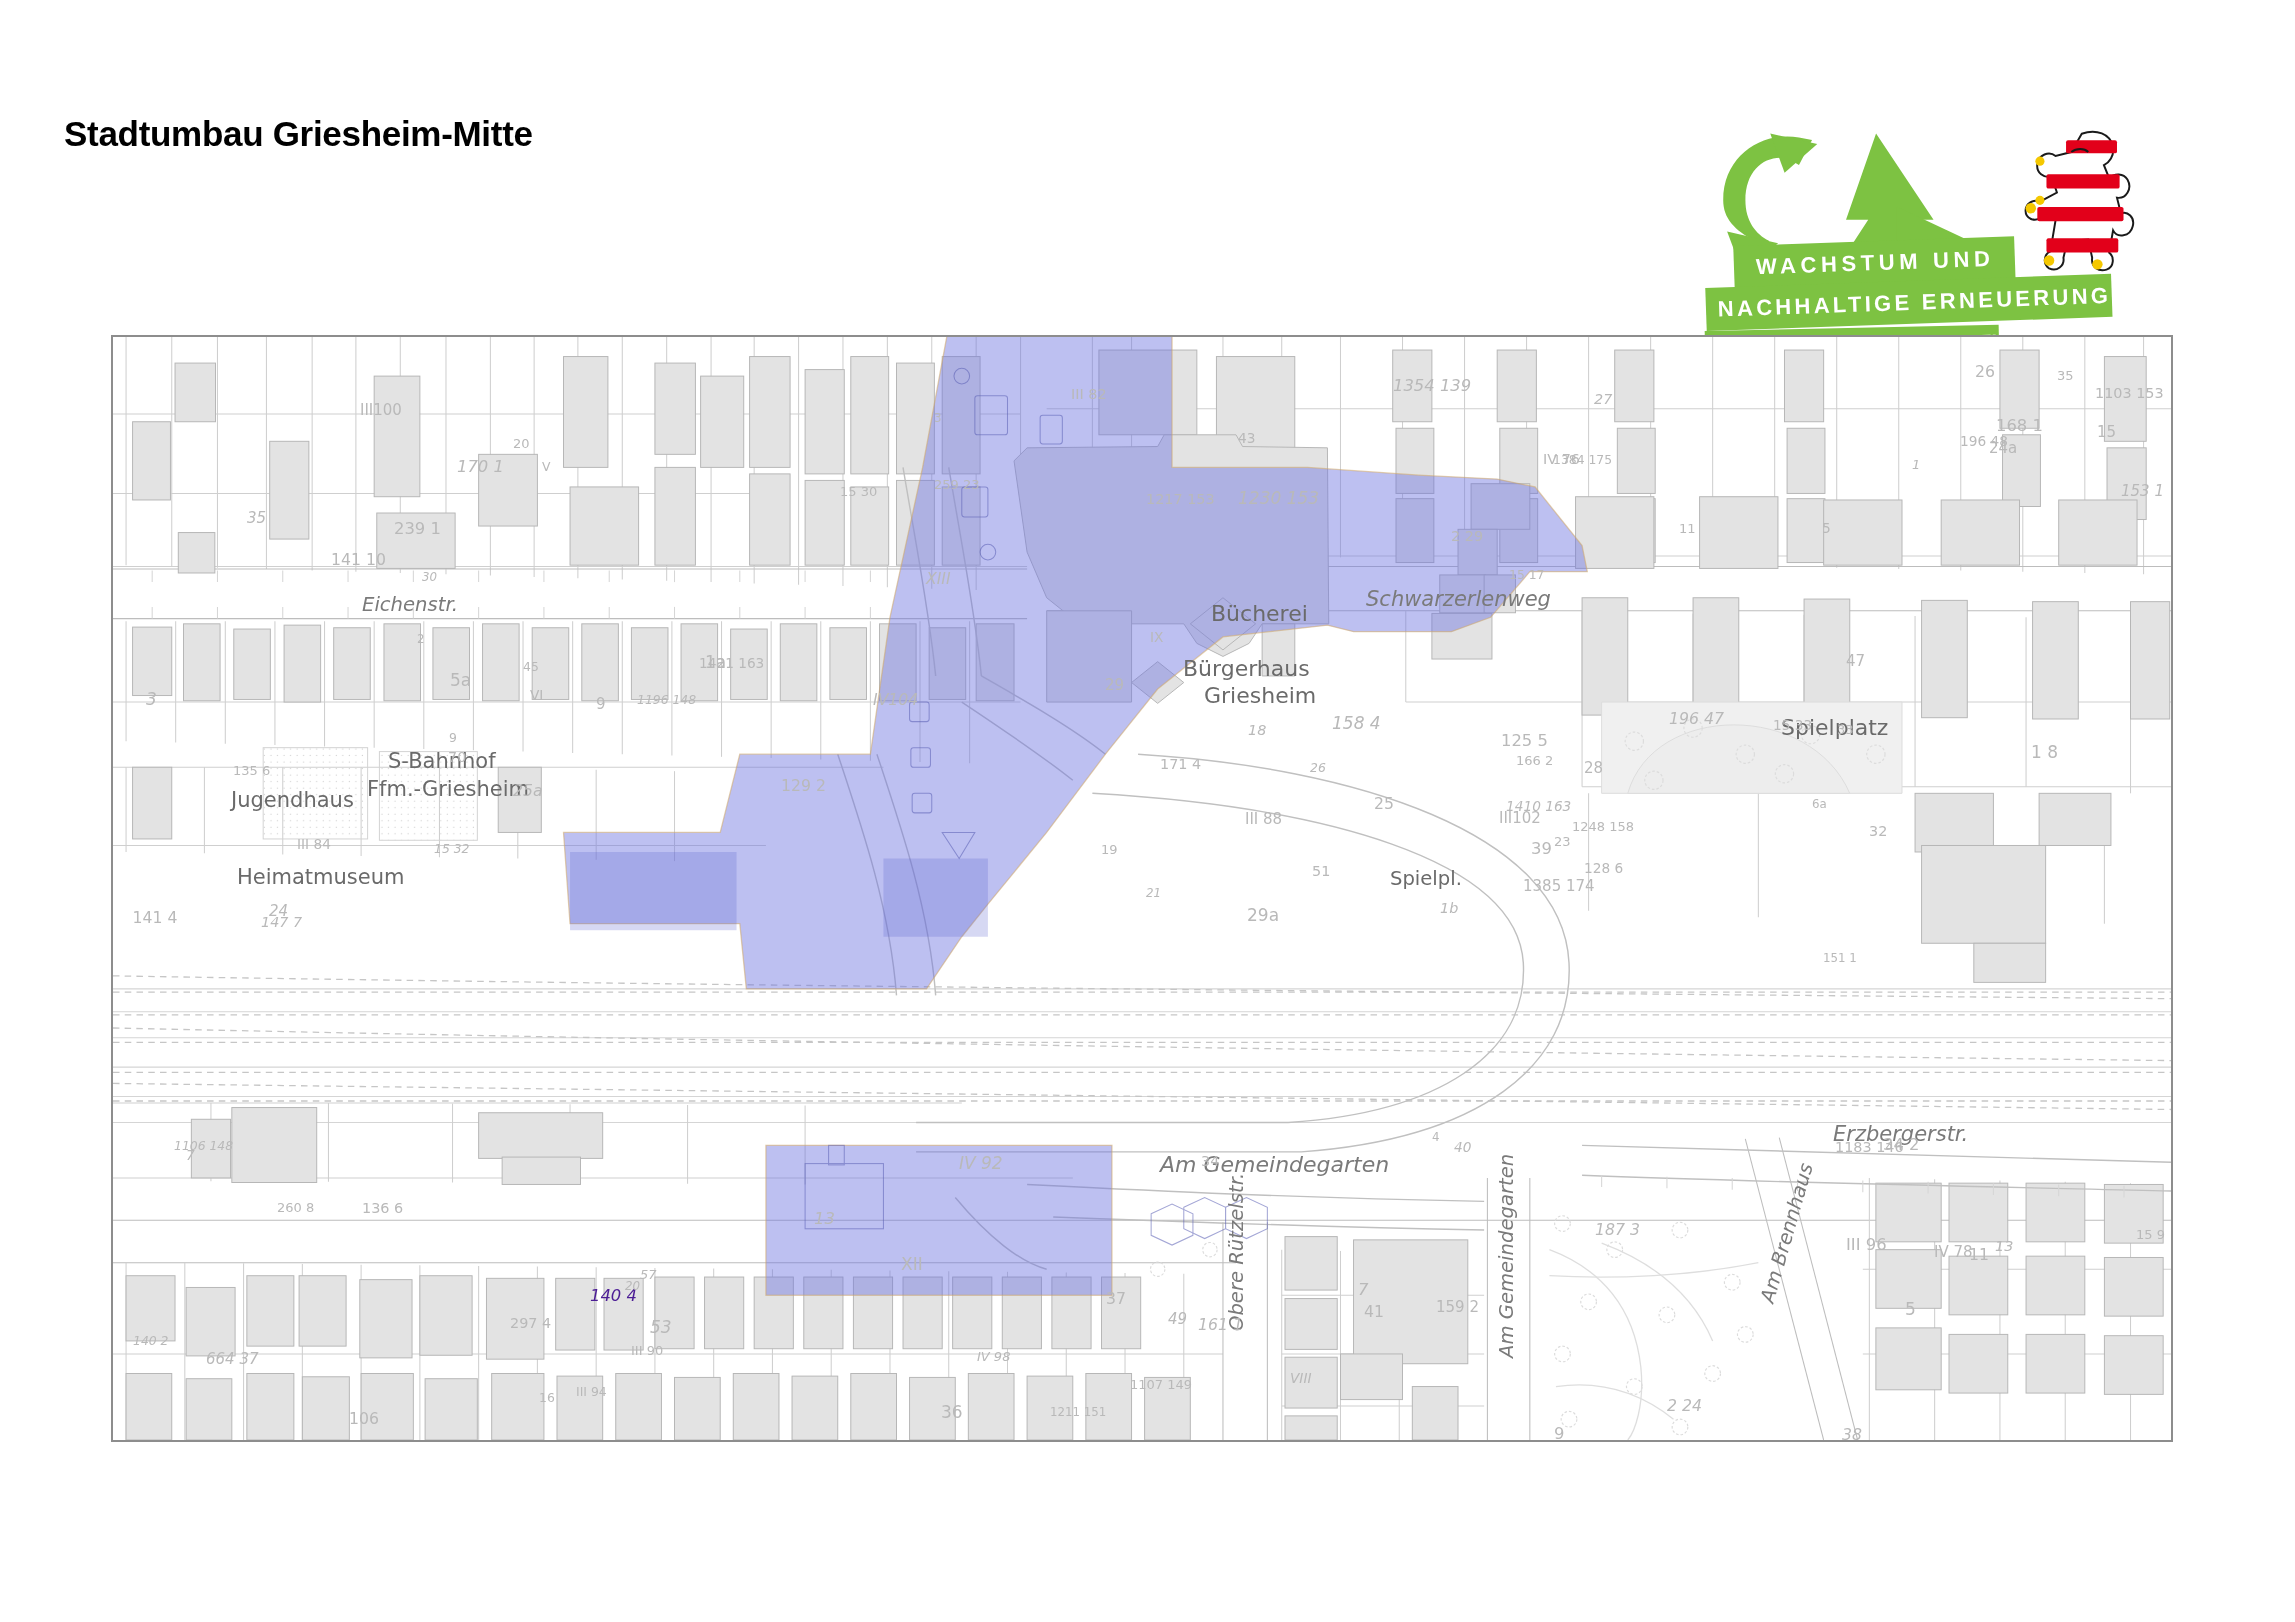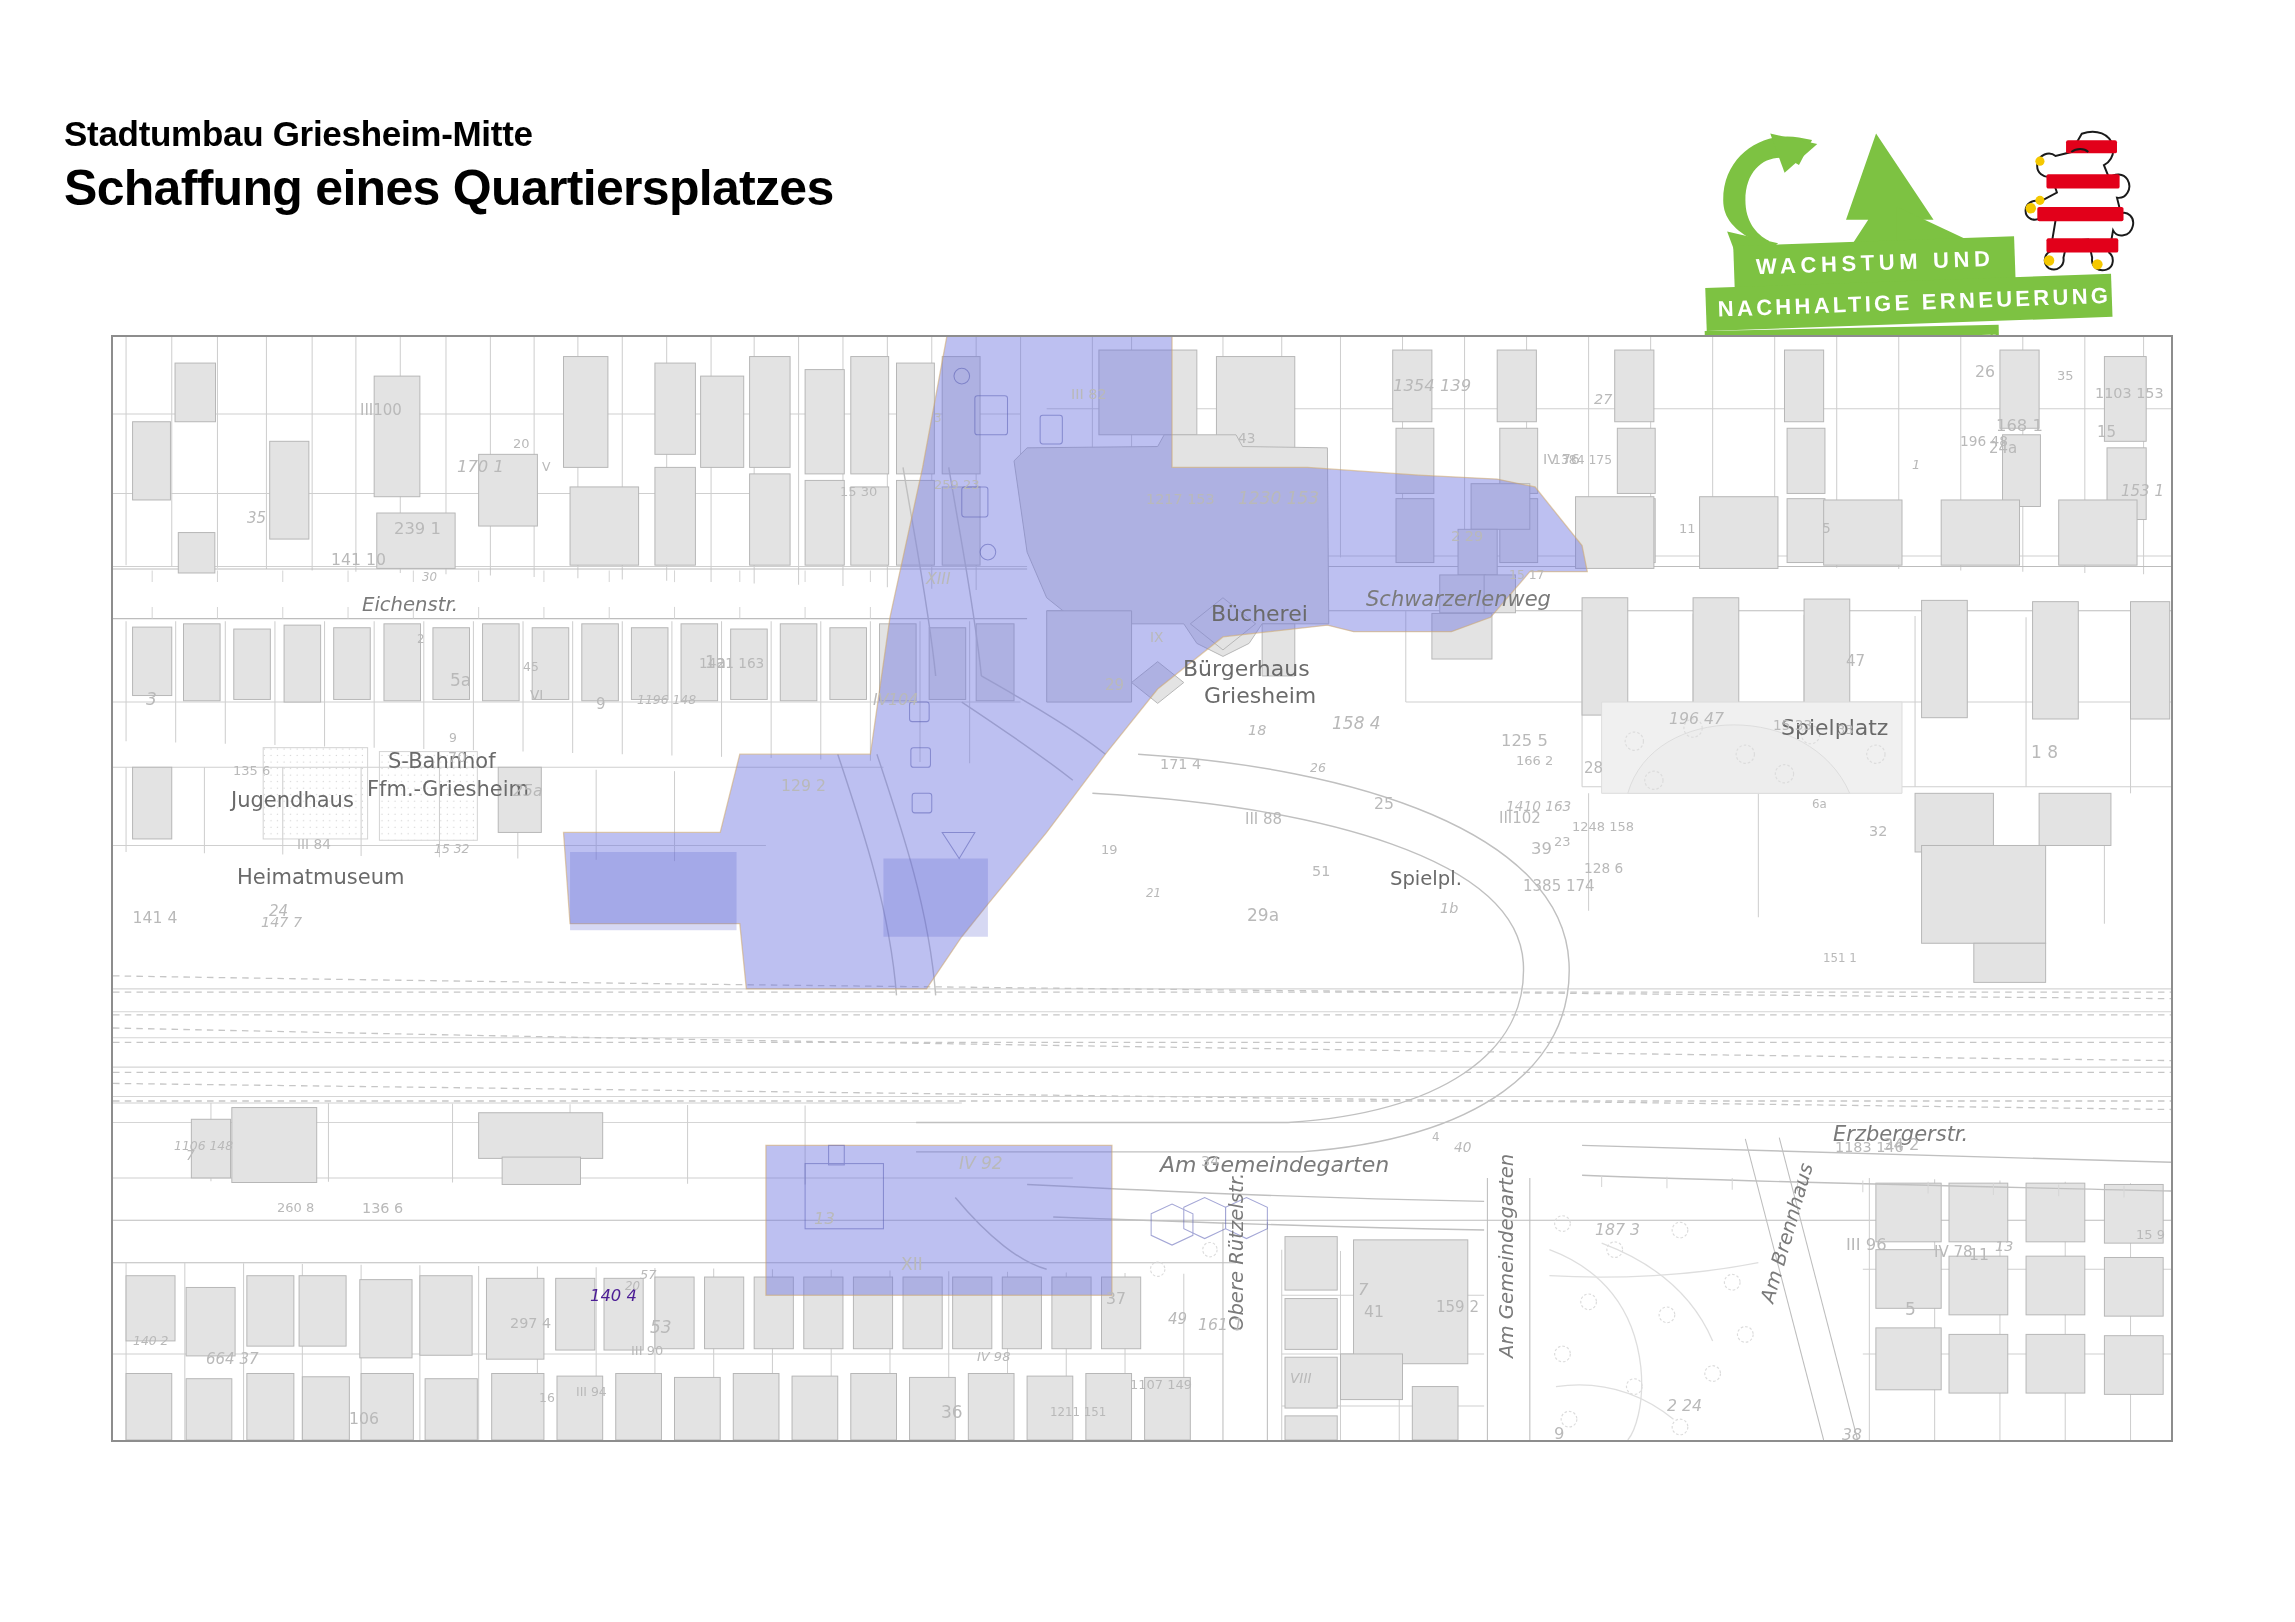--- a/index.html
+++ b/index.html
@@ -86,21 +86,20 @@
   
   #footer { position:absolute; left:0; top:1456px; width:2295px; height:167px; }
 </style>
 </head>
 <body>
 
 <div id="header">
 
 
   <div id="title-line1">Stadtumbau Griesheim-Mitte</div>
-  <div id="title-line2">Schaffung eines Quartiersplatzes</div>
 
   <div id="wne-logo">
     <svg class="wne-art" viewBox="0 0 470 270">
 
       <path d="M34 110 C34 40 96 4 150 14 L170 18 L150 56 L132 46 C100 40 68 62 68 110 C68 142 84 162 104 172 L104 210 L62 172 L82 172 C52 156 34 138 34 110 Z" fill="#7dc242"></path>
       <path d="M106 8 L178 24 L128 68 Z" fill="#7dc242"></path>
       <path d="M40 158 L118 176 L64 222 Z" fill="#7dc242"></path>
 
       <polygon points="268,8 356,140 318,140 380,232 196,232 256,140 222,140" fill="#7dc242"></polygon>
       <polygon points="300,120 470,200 470,250 300,250" fill="#7dc242"></polygon>

